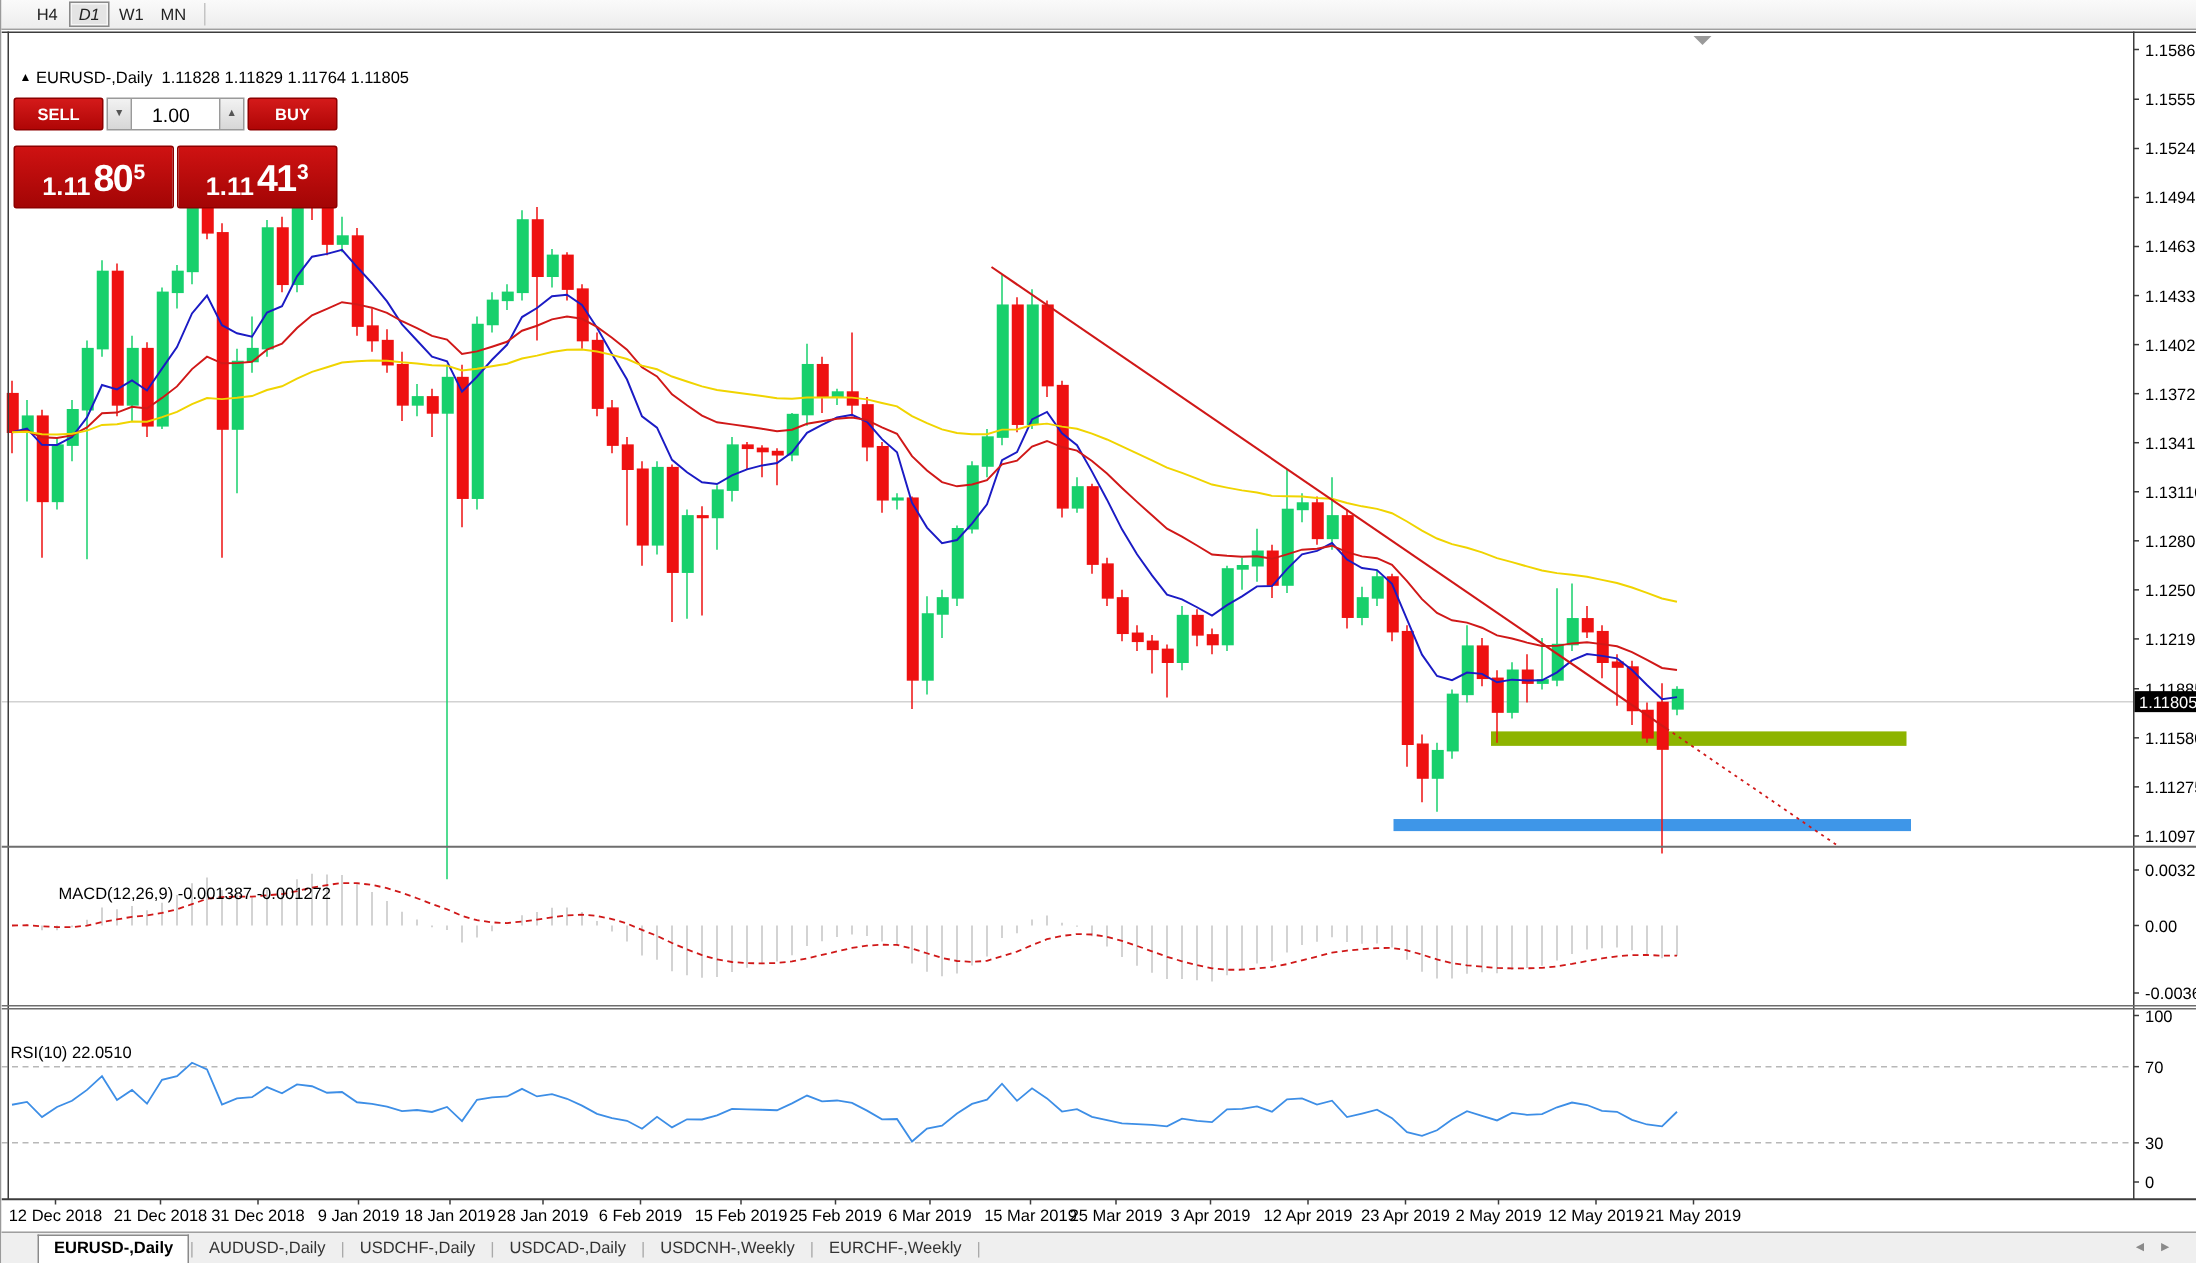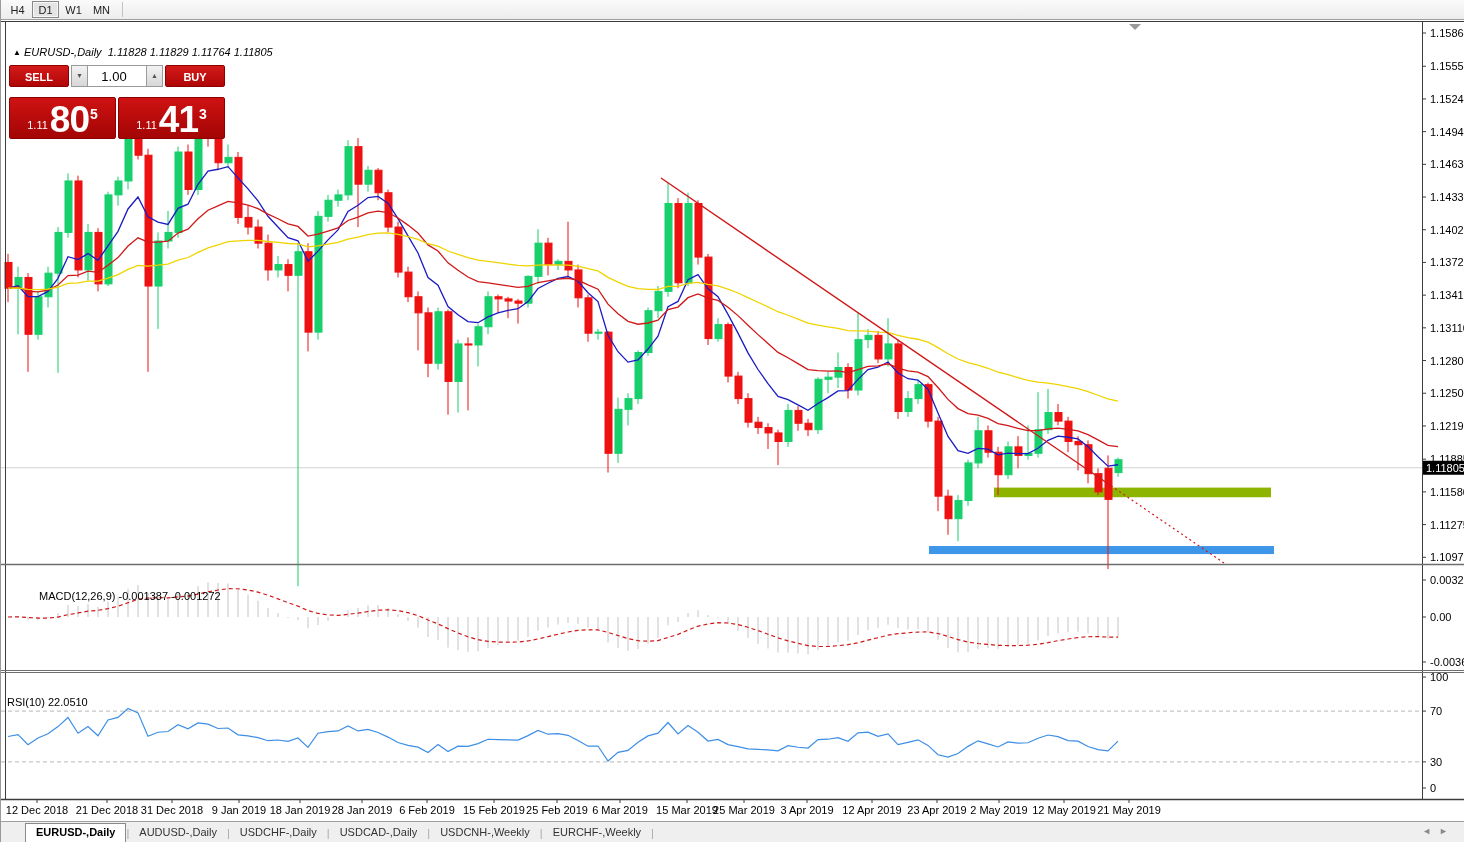--- a/index.html
+++ b/index.html
@@ -3,32 +3,32 @@
 <meta charset="utf-8">
 <style>
   html,body{margin:0;padding:0;background:#fff;}
   body{width:1464px;height:842px;position:relative;overflow:hidden;
        font-family:"Liberation Sans",sans-serif;-webkit-font-smoothing:none;}
   #app{position:absolute;inset:0;border-left:1px solid #9a9a9a;box-sizing:border-box;}
 
   
   #toolbar{position:absolute;left:0;top:0;width:1464px;height:20px;
     background:linear-gradient(#fafafa,#ededed);border-bottom:1px solid #9f9f9f;
-    display:flex;align-items:center;padding-left:3px;box-sizing:border-box;}
+    display:flex;align-items:center;padding-left:17px;box-sizing:border-box;}
   .tfbtn{width:27px;height:17px;line-height:16px;text-align:center;font-size:11px;color:#222;
     margin-right:1px;border:1px solid transparent;box-sizing:border-box;cursor:default;}
-  .tfbtn.active{background:#e4e4e4;border:1px solid #8a8a8a;box-shadow:inset 0 0 0 1px #f6f6f6;}
+  .tfbtn.active{background:#e4e4e4;border:1px solid #8a8a8a;box-shadow:inset 0 0 0 1px #f6f6f6;font-style:italic;}
   .tbsep{width:1px;height:15px;background:#c4c4c4;margin:0 4px 0 6px;}
 
   
   #chartArea{position:absolute;left:0;top:20px;width:1464px;height:822px;background:#fff;}
   #chartSvg{position:absolute;left:0;top:0;}
 
   .overlayTxt{position:absolute;font-size:11px;color:#000;white-space:pre;}
-  #symTitle{left:12px;top:26px;font-style:italic;}
+  #symTitle{left:12px;top:26px;}
   #symTitle .arr{font-size:8px;vertical-align:1px;}
   #macdLabel{left:6px;top:570px;padding-left:32px;}
   #rsiLabel{left:6px;top:676px;}
 
   
   #tradePanel{position:absolute;left:8px;top:45px;width:216px;}
   #tpRow1{display:flex;height:30px;}
   .tpBtnSmall{width:60px;height:22px;background:linear-gradient(#d41a1a,#b00606);
     color:#fff;font-size:11px;font-weight:bold;text-align:center;line-height:22px;
     border:1px solid #8d0000;box-sizing:border-box;border-radius:2px;cursor:pointer;}
@@ -37,22 +37,22 @@
     border:1px solid #9a9a9a;box-sizing:border-box;font-size:7px;color:#555;
     text-align:center;line-height:20px;cursor:pointer;}
   #volInput{flex:1;width:50px;height:22px;border:1px solid #9a9a9a;border-left:none;border-right:none;
     box-sizing:border-box;font-size:13px;text-align:center;padding-right:8px;
     font-family:"Liberation Sans",sans-serif;}
   #tpRow2{display:flex;margin-top:2px;height:42px;}
   .bigQuote{flex:1;background:linear-gradient(#cf1212,#a30505);border:1px solid #8d0000;
     border-radius:2px;color:#fff;display:flex;align-items:flex-end;justify-content:center;
     padding-bottom:3px;cursor:pointer;box-sizing:border-box;}
   .bigQuote+.bigQuote{margin-left:2px;}
-  .bq-small{font-size:11px;font-weight:normal;line-height:20px;margin-right:2px;}
-  .bq-big{font-size:37px;font-weight:bold;line-height:31px;letter-spacing:-1px;}
+  .bq-small{font-size:17px;font-weight:bold;line-height:20px;margin-right:2px;}
+  .bq-big{font-size:25px;font-weight:bold;line-height:31px;letter-spacing:-1px;}
   .bq-sup{font-size:14px;font-weight:bold;line-height:14px;margin-bottom:14px;margin-left:1px;}
 
   
   #tabBar{position:absolute;left:0;top:821px;width:1464px;height:21px;background:#efefef;
     border-top:1px solid #9f9f9f;display:flex;align-items:flex-end;
     padding-left:24px;box-sizing:border-box;font-size:11px;}
   .chTab{height:18px;line-height:17px;padding:0 10px;color:#333;cursor:pointer;white-space:nowrap;}
   .chTab.active{background:#fff;border:1px solid #8a8a8a;border-bottom:none;font-weight:bold;color:#000;}
   .tabSep{color:#aaa;line-height:17px;}
   #tabScroll{position:absolute;right:8px;top:826px;font-size:9px;color:#8a8a8a;letter-spacing:8px;cursor:pointer;}

